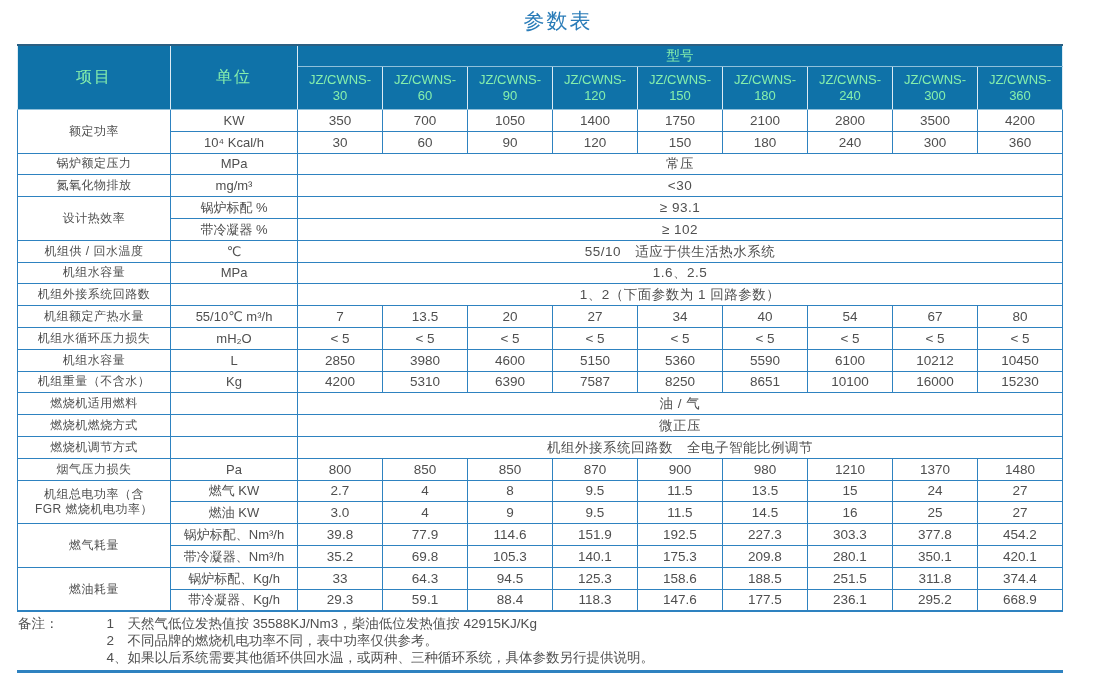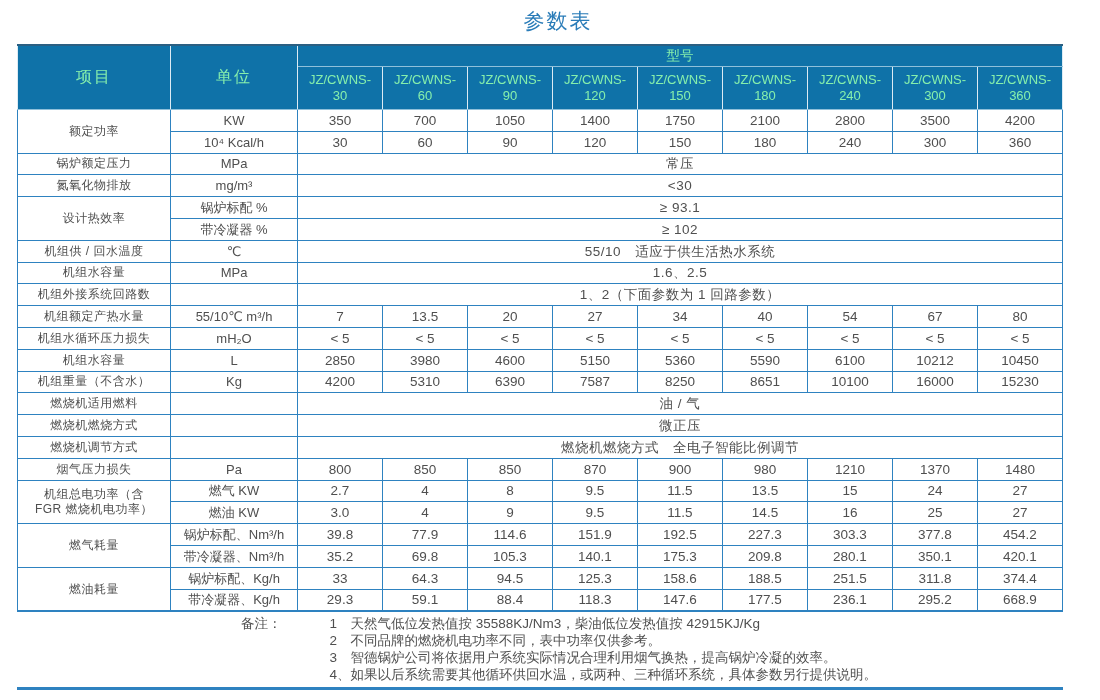--- a/index.html
+++ b/index.html
@@ -13,21 +13,21 @@
     border:1px solid #dcebf4;border-bottom:1px solid #8fc0da;padding:0;}
   th.group-h{height:20px;font-size:13.5px;}
   th.model-h{height:42px;font-size:13px;line-height:16px;white-space:pre-line;}
   th.item-h,th.unit-h{font-size:16px;letter-spacing:2px;}
   tbody td{border:1px solid #2e82c0;height:20.8px;padding:0 2px;text-align:center;
     color:#4f4f4f;font-size:13.5px;line-height:15px;overflow:hidden;}
   td.lbl{font-size:12px;white-space:pre-line;letter-spacing:0.5px;}
   td.unit{font-size:13px;margin-left:44px;}
   td.val{font-size:13.5px;}
   td.spanval{font-size:13.5px;letter-spacing:0.5px;}
-  .notes{display:flex;margin:4px 0 0 18px;color:#4f4f4f;font-size:13.5px;line-height:16.8px;justify-content:center;}
+  .notes{display:flex;margin:4px 0 0 18px;color:#4f4f4f;font-size:13.5px;line-height:16.8px;}
   .notes-prefix{white-space:nowrap;}
   .note-line{white-space:nowrap;margin-left:48px;}
   .bottom-rule{width:1046px;margin-left:17px;margin-top:3px;height:3px;background:#2e82c0;}
 </style>
 </head>
 <body>
 
 <div class="page">
   <div class="title">参数表</div>
 
@@ -190,21 +190,21 @@
           <td class="spanval" colspan="9">油 / 气</td>
         </tr>
         <tr>
           <td class="lbl">燃烧机燃烧方式</td>
           <td class="unit"></td>
           <td class="spanval" colspan="9">微正压</td>
         </tr>
         <tr>
           <td class="lbl">燃烧机调节方式</td>
           <td class="unit"></td>
-          <td class="spanval" colspan="9">燃烧机燃烧方式　全电子智能比例调节</td>
+          <td class="spanval" colspan="9">机组外接系统回路数　全电子智能比例调节</td>
         </tr>
         <tr>
           <td class="lbl">烟气压力损失</td>
           <td class="unit">Pa</td>
           <td class="val">800</td>
           <td class="val">850</td>
           <td class="val">850</td>
           <td class="val">870</td>
           <td class="val">900</td>
           <td class="val">980</td>
@@ -289,18 +289,17 @@
           <td class="val">668.9</td>
         </tr>
       </tbody>
   </table>
 
   <div class="notes">
     <div class="notes-prefix">备注：</div>
     <div class="notes-items">
         <div class="note-line">1　天然气低位发热值按 35588KJ/Nm3，柴油低位发热值按 42915KJ/Kg</div>
         <div class="note-line">2　不同品牌的燃烧机电功率不同，表中功率仅供参考。</div>
-        <div class="note-line">3　智德锅炉公司将依据用户系统实际情况合理利用烟气换热，提高锅炉冷凝的效率。</div>
         <div class="note-line">4、如果以后系统需要其他循环供回水温，或两种、三种循环系统，具体参数另行提供说明。</div>
       </div>
   </div>
   <div class="bottom-rule"></div>
 </div>
 
 </body></html>

